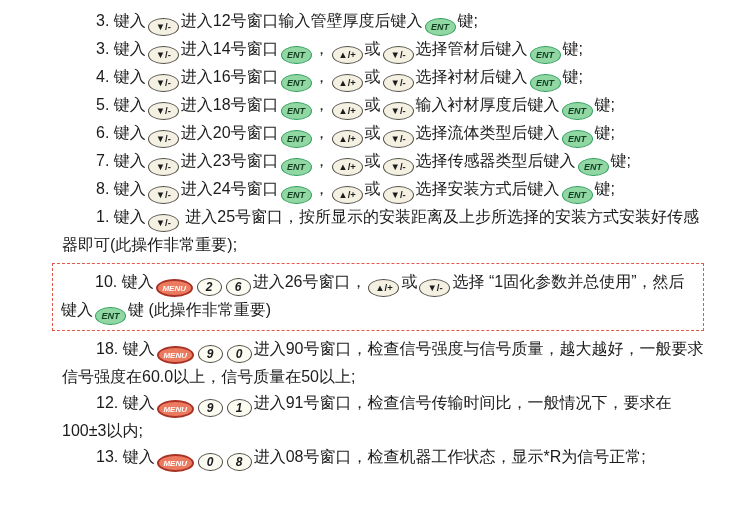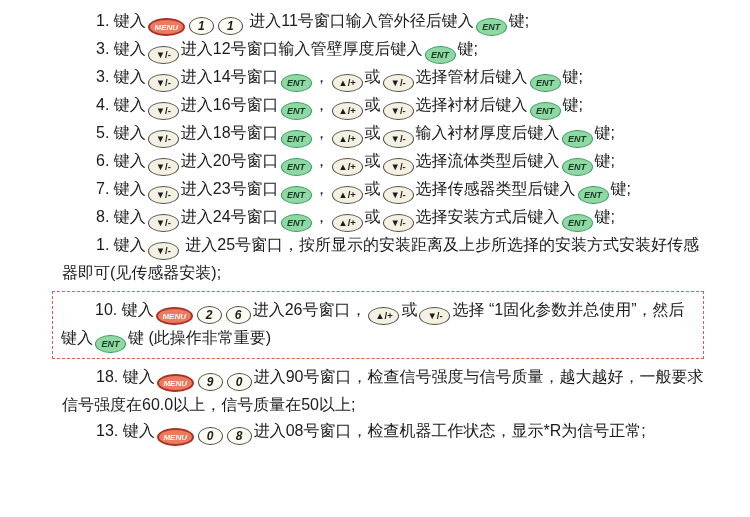--- a/index.html
+++ b/index.html
@@ -41,28 +41,28 @@
     border:1px dashed var(--box-border);
     margin:5px 0 5px -10px;
     padding:5px 8px 5px 8px;
   }
 </style>
 </head>
 <body>
 
 <div class="doc">
   <div class="steps">
-      <p class="step"><span class="seg-text">1. 键入</span><span class="key key-menu">MENU</span><span class="key key-digit">1</span><span class="key key-digit">1</span><span class="seg-text"> 进入11号窗口输入管外径后键入</span><span class="key key-ent">ENT</span><span class="seg-text">键;</span></p>
       <p class="step"><span class="seg-text">3. 键入</span><span class="key key-down">▼/-</span><span class="seg-text">进入12号窗口输入管壁厚度后键入</span><span class="key key-ent">ENT</span><span class="seg-text">键;</span></p>
       <p class="step"><span class="seg-text">3. 键入</span><span class="key key-down">▼/-</span><span class="seg-text">进入14号窗口</span><span class="key key-ent">ENT</span><span class="seg-text">，</span><span class="key key-up">▲/+</span><span class="seg-text">或</span><span class="key key-down">▼/-</span><span class="seg-text">选择管材后键入</span><span class="key key-ent">ENT</span><span class="seg-text">键;</span></p>
       <p class="step"><span class="seg-text">4. 键入</span><span class="key key-down">▼/-</span><span class="seg-text">进入16号窗口</span><span class="key key-ent">ENT</span><span class="seg-text">，</span><span class="key key-up">▲/+</span><span class="seg-text">或</span><span class="key key-down">▼/-</span><span class="seg-text">选择衬材后键入</span><span class="key key-ent">ENT</span><span class="seg-text">键;</span></p>
       <p class="step"><span class="seg-text">5. 键入</span><span class="key key-down">▼/-</span><span class="seg-text">进入18号窗口</span><span class="key key-ent">ENT</span><span class="seg-text">，</span><span class="key key-up">▲/+</span><span class="seg-text">或</span><span class="key key-down">▼/-</span><span class="seg-text">输入衬材厚度后键入</span><span class="key key-ent">ENT</span><span class="seg-text">键;</span></p>
       <p class="step"><span class="seg-text">6. 键入</span><span class="key key-down">▼/-</span><span class="seg-text">进入20号窗口</span><span class="key key-ent">ENT</span><span class="seg-text">，</span><span class="key key-up">▲/+</span><span class="seg-text">或</span><span class="key key-down">▼/-</span><span class="seg-text">选择流体类型后键入</span><span class="key key-ent">ENT</span><span class="seg-text">键;</span></p>
       <p class="step"><span class="seg-text">7. 键入</span><span class="key key-down">▼/-</span><span class="seg-text">进入23号窗口</span><span class="key key-ent">ENT</span><span class="seg-text">，</span><span class="key key-up">▲/+</span><span class="seg-text">或</span><span class="key key-down">▼/-</span><span class="seg-text">选择传感器类型后键入</span><span class="key key-ent">ENT</span><span class="seg-text">键;</span></p>
       <p class="step"><span class="seg-text">8. 键入</span><span class="key key-down">▼/-</span><span class="seg-text">进入24号窗口</span><span class="key key-ent">ENT</span><span class="seg-text">，</span><span class="key key-up">▲/+</span><span class="seg-text">或</span><span class="key key-down">▼/-</span><span class="seg-text">选择安装方式后键入</span><span class="key key-ent">ENT</span><span class="seg-text">键;</span></p>
-      <p class="step"><span class="seg-text">1. 键入</span><span class="key key-down">▼/-</span><span class="seg-text"> 进入25号窗口，按所显示的安装距离及上步所选择的安装方式安装好传感器即可(见传感器安装);</span></p>
+      <p class="step"><span class="seg-text">1. 键入</span><span class="key key-down">▼/-</span><span class="seg-text"> 进入25号窗口，按所显示的安装距离及上步所选择的安装方式安装好传感器即可(此操作非常重要);</span></p>
       <div class="highlight-box">
         <p class="step"><span class="seg-text">10. 键入</span><span class="key key-menu">MENU</span><span class="key key-digit">2</span><span class="key key-digit">6</span><span class="seg-text">进入26号窗口，</span><span class="key key-up">▲/+</span><span class="seg-text">或</span><span class="key key-down">▼/-</span><span class="seg-text">选择 “1固化参数并总使用”，然后键入</span><span class="key key-ent">ENT</span><span class="seg-text">键 (此操作非常重要)</span></p>
       </div>
       <p class="step"><span class="seg-text">18. 键入</span><span class="key key-menu">MENU</span><span class="key key-digit">9</span><span class="key key-digit">0</span><span class="seg-text">进入90号窗口，检查信号强度与信号质量，越大越好，一般要求信号强度在60.0以上，信号质量在50以上;</span></p>
+      <p class="step"><span class="seg-text">12. 键入</span><span class="key key-menu">MENU</span><span class="key key-digit">9</span><span class="key key-digit">1</span><span class="seg-text">进入91号窗口，检查信号传输时间比，一般情况下，要求在100±3以内;</span></p>
       <p class="step"><span class="seg-text">13. 键入</span><span class="key key-menu">MENU</span><span class="key key-digit">0</span><span class="key key-digit">8</span><span class="seg-text">进入08号窗口，检查机器工作状态，显示*R为信号正常;</span></p>
     </div>
 </div>
 
 </body></html>

